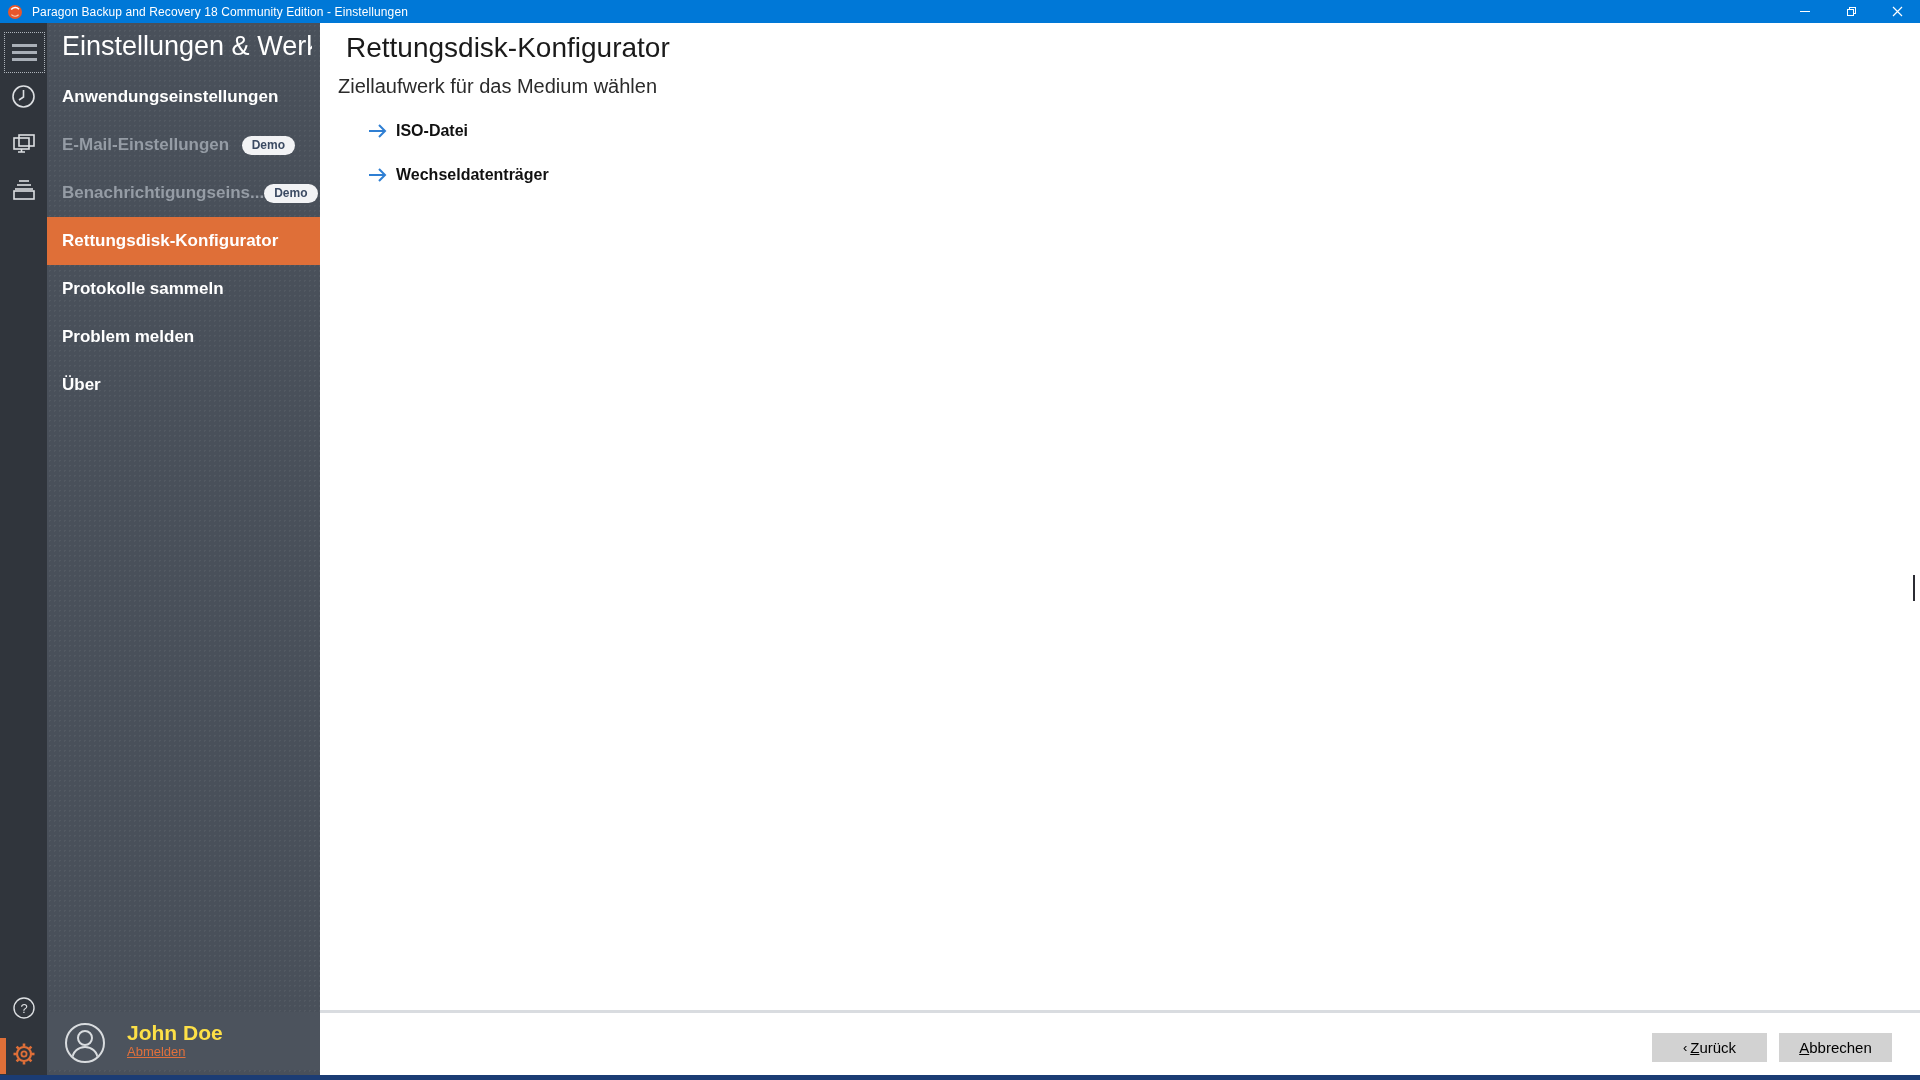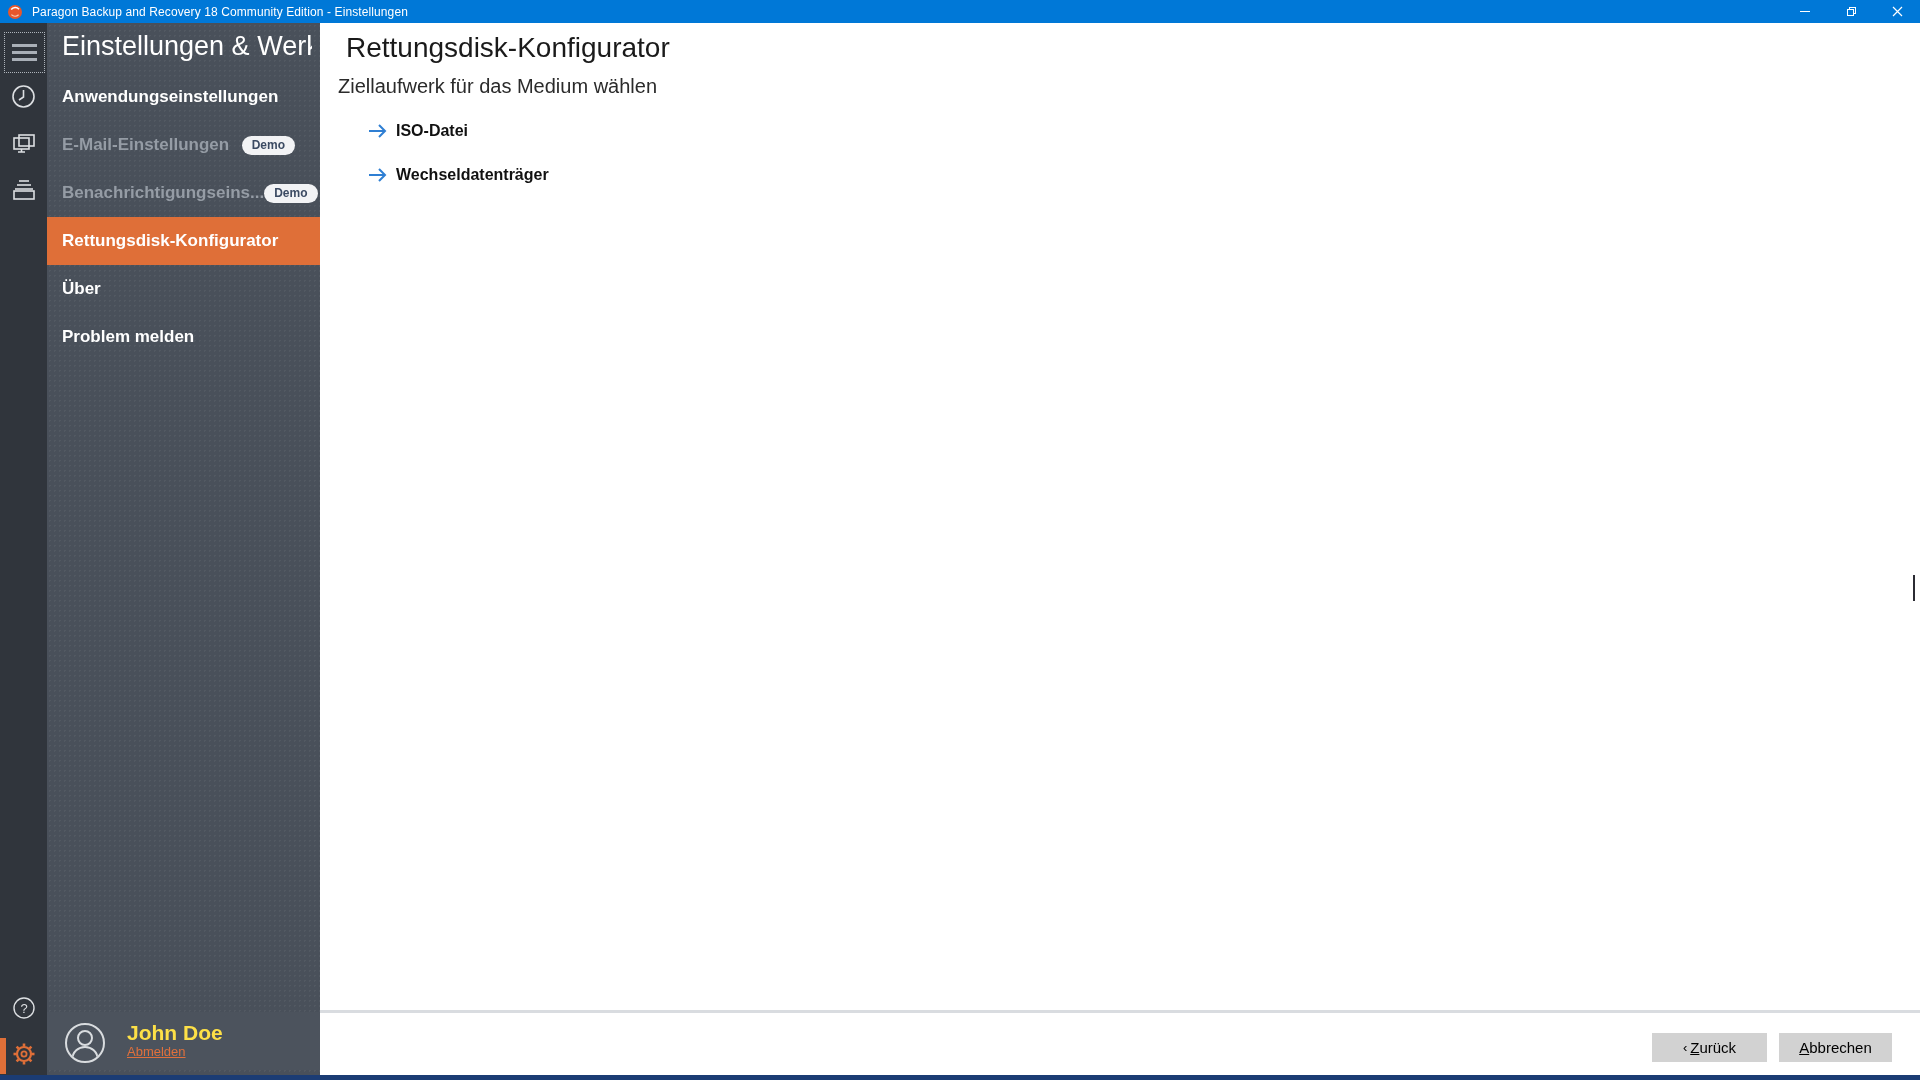--- a/index.html
+++ b/index.html
@@ -180,24 +180,27 @@
         <span class="badge">Demo</span>
       </div>
       <div class="nav-item disabled">
         <span>Benachrichtigungseins...</span>
         <span class="badge">Demo</span>
       </div>
       <div class="nav-item selected">
         <span>Rettungsdisk-Konfigurator</span>
       </div>
       <div class="nav-item">
+        <span>Protokolle sammeln</span>
+      </div>
+      <div class="nav-item">
+        <span>Problem melden</span>
+      </div>
+      <div class="nav-item">
         <span>Über</span>
-      </div>
-      <div class="nav-item">
-        <span>Problem melden</span>
       </div>
     </div>
 
     <div class="user-area">
       <div class="avatar">
         <svg width="36" height="36" viewBox="0 0 36 36">
           <circle cx="18" cy="13" r="7" fill="none" stroke="#D9DCDF" stroke-width="2"></circle>
           <path d="M5 36 C5 26 12 22 18 22 C24 22 31 26 31 36" fill="none" stroke="#D9DCDF" stroke-width="2"></path>
         </svg>
       </div>

